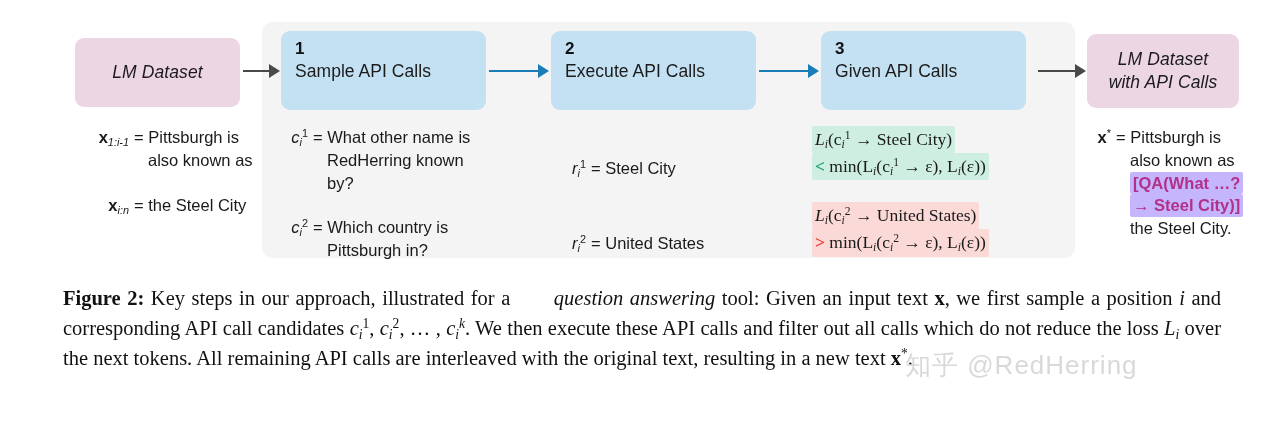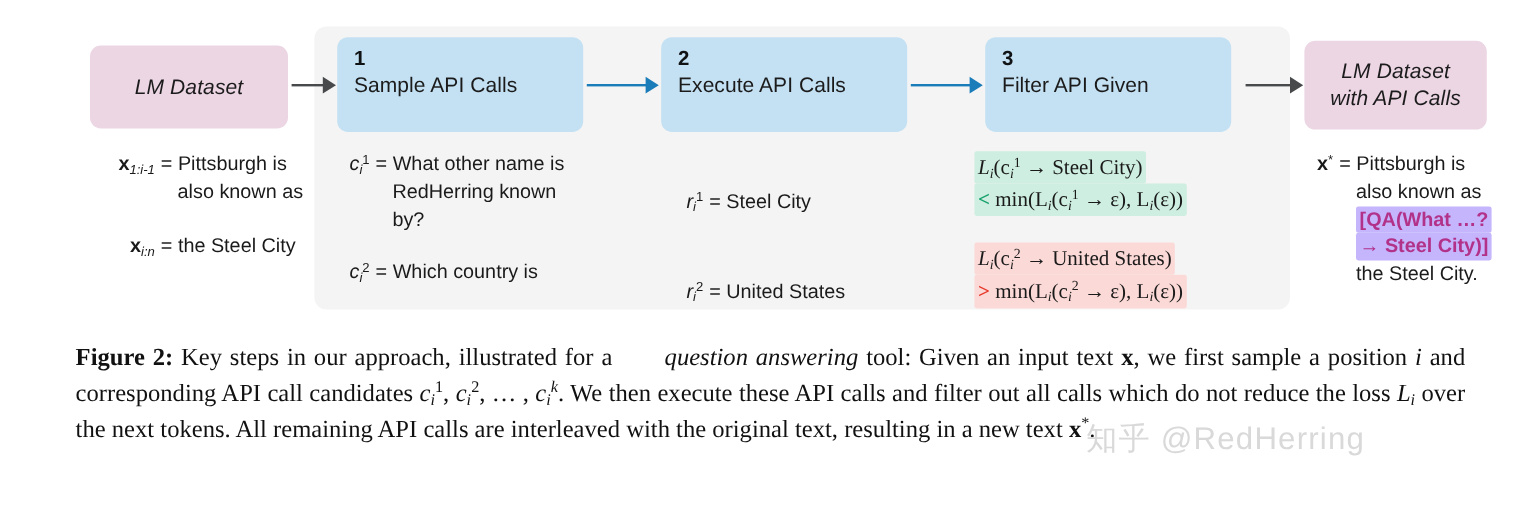--- a/index.html
+++ b/index.html
@@ -252,21 +252,21 @@
     <div class="node-title">Execute API Calls</div>
   </div>
 
   <div class="arrow arrow-blue" id="arrow-2-to-3">
     <div class="shaft"></div>
     <div class="head"></div>
   </div>
 
   <div class="node node-blue" id="node-step-3">
     <div class="node-num">3</div>
-    <div class="node-title">Filter API Given</div>
+    <div class="node-title">Given API Calls</div>
   </div>
 
   <div class="arrow arrow-gray" id="arrow-3-to-out">
     <div class="shaft"></div>
     <div class="head"></div>
   </div>
 
   <div class="node node-pink" id="node-lm-out">
     <div class="node-label">
       <span>LM Dataset</span><br>
@@ -295,20 +295,21 @@
       <span class="k"><span class="mvar">c</span><sub class="mvar">i</sub><sup>1</sup></span>
       <span class="v"><span>=</span>
         <span>What other name is</span>
         <span class="indent" style="padding-left:14px">RedHerring known by?</span>
       </span>
     </div>
     <div class="eq-block kv">
       <span class="k"><span class="mvar">c</span><sub class="mvar">i</sub><sup>2</sup></span>
       <span class="v"><span>=</span>
         <span>Which country is</span>
+        <span class="indent" style="padding-left:14px">Pittsburgh in?</span>
       </span>
     </div>
   </div>
 
   <div class="col" id="col-execute">
     <div class="eq-block kv" style="margin-bottom:52px">
       <span class="k"><span class="mvar">r</span><sub class="mvar">i</sub><sup>1</sup></span>
       <span class="v"><span>=</span>
         <span>Steel City</span>
       </span>

